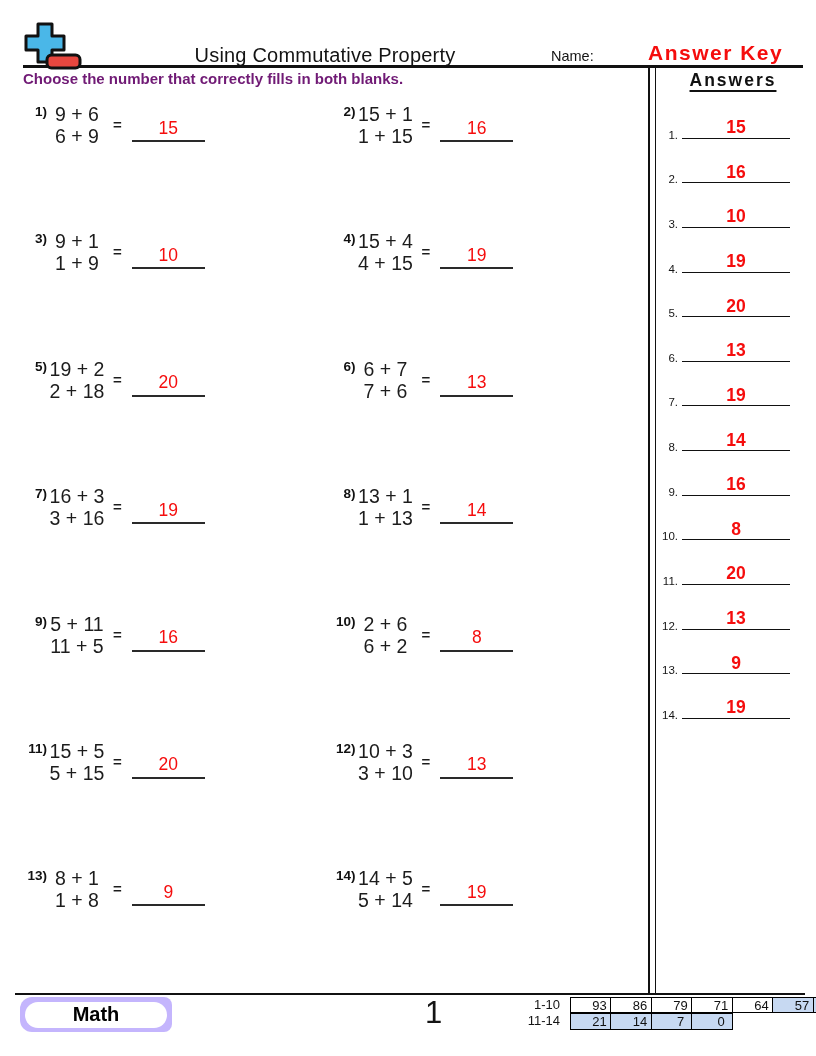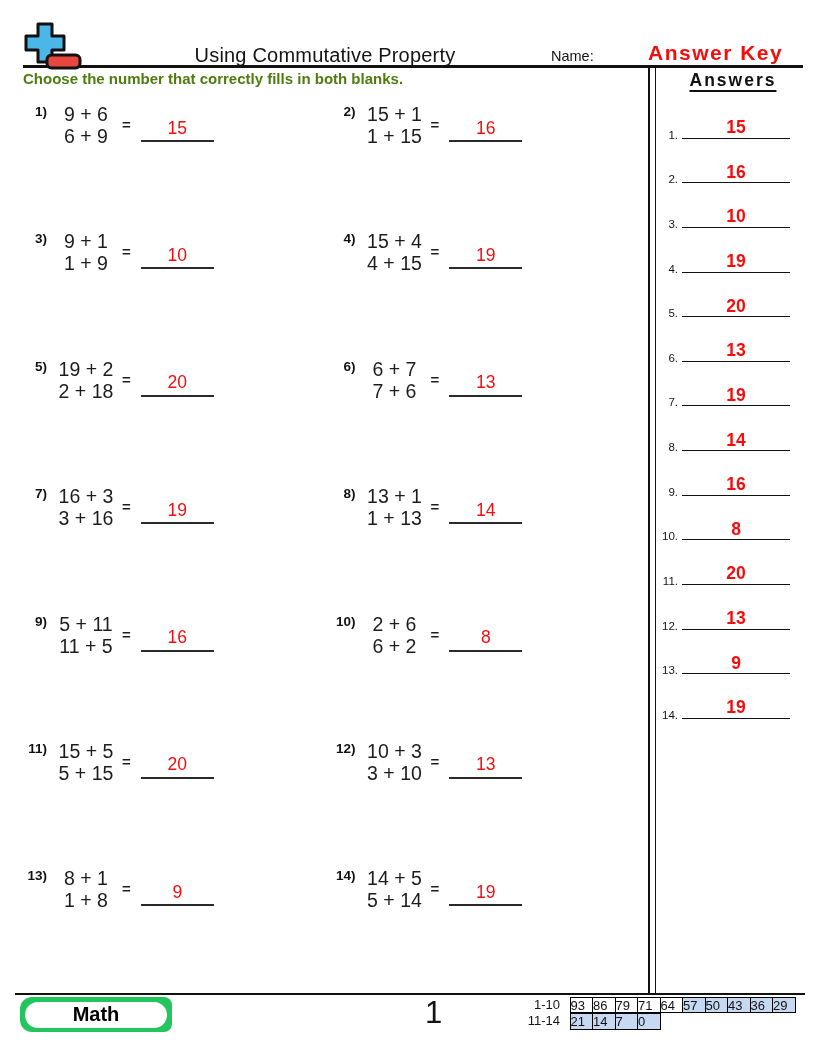--- a/index.html
+++ b/index.html
@@ -8,21 +8,21 @@
 
   
   .logo-plus{position:absolute;left:23px;top:21px;z-index:2;}
   .logo-minus{position:absolute;left:45px;top:53px;z-index:3;}
   .hdr-line{position:absolute;left:23px;top:65px;width:780px;height:2.6px;background:#111;z-index:1;}
   .title{position:absolute;left:160px;top:44px;width:330px;text-align:center;
          font-size:20px;letter-spacing:.2px;color:#141414;}
   .name-label{position:absolute;left:551px;top:48px;font-size:14.5px;color:#141414;}
   .answer-key{position:absolute;left:620px;top:41px;font-size:21px;font-weight:bold;
               letter-spacing:1.5px;color:#f50d0d;margin-left:28px;}
-  .instruction{position:absolute;left:23px;top:70px;font-size:15px;font-weight:bold;color:#4d7c0f;}
+  .instruction{position:absolute;left:23px;top:70px;font-size:15px;font-weight:bold;color:#701a75;}
 
   
   .vsep{position:absolute;left:648px;top:67px;height:926px;width:4.6px;
         border-left:2.8px solid #111;border-right:1.6px solid #111;}
 
   
   .answers-title{position:absolute;left:660px;top:70px;width:146px;text-align:center;
                  font-size:17.5px;font-weight:bold;letter-spacing:2px;
                  text-decoration:underline;text-decoration-thickness:2px;text-underline-offset:4px;}
   #answers-list{position:absolute;left:656px;top:110px;width:140px;}
@@ -30,40 +30,40 @@
   .ans-num{position:absolute;left:0;bottom:14px;width:22px;text-align:right;font-size:11.5px;color:#141414;}
   .ans-line{position:absolute;left:26px;right:6px;bottom:16px;border-bottom:1.8px solid #111;}
   .ans-val{position:absolute;left:26px;right:6px;bottom:18px;text-align:center;
            color:#f50d0d;font-weight:bold;font-size:17.5px;line-height:1;}
 
   
   #problems-grid{position:absolute;left:23px;top:96px;width:617px;
                  display:grid;grid-template-columns:308.5px 308.5px;grid-auto-rows:127.4px;}
   .prob{display:flex;align-items:flex-start;padding-top:7px;}
   .pnum{width:24px;text-align:right;font-weight:bold;font-size:13.5px;margin-top:1px;flex:none;}
-  .exprs{margin-left:9px;min-width:60px;text-align:center;font-size:19.5px;line-height:22px;color:#1c1c1c;}
+  .exprs{min-width:60px;text-align:center;font-size:19.5px;line-height:22px;color:#1c1c1c;}
   .eq{margin-left:6px;margin-top:13px;font-size:15px;font-weight:600;color:#1c1c1c;}
   .blank{margin-left:10px;width:73px;height:37px;border-bottom:2px solid #2a2a2a;
          display:flex;align-items:flex-end;justify-content:center;}
   .aval{color:#f50d0d;font-size:17.5px;line-height:1;padding-bottom:3px;}
 
   
   .ftr-line{position:absolute;left:15px;top:992.5px;width:790px;height:2.6px;background:#111;}
-  .math-badge{position:absolute;left:20px;top:997px;width:152px;height:35px;background:#22c55e;
+  .math-badge{position:absolute;left:20px;top:997px;width:152px;height:35px;background:#c4b5fd;
               border-radius:12px 8px 8px 12px;}
   .math-pill{position:absolute;left:5px;top:4.5px;right:5px;bottom:4.5px;background:#fff;
              border-radius:13px;display:flex;align-items:center;justify-content:center;
              font-size:20px;font-weight:bold;color:#000;}
   .website{position:absolute;left:178px;top:1011px;font-size:15px;color:#141414;}
   .page-num{position:absolute;left:425px;top:995px;font-size:31px;font-weight:500;color:#141414;}
   .score-table{position:absolute;left:521px;top:996.5px;}
   .score-row{display:flex;height:16.5px;line-height:16.5px;font-size:13px;gap:8px;}
   .score-label{width:39px;text-align:right;margin-right:3px;color:#141414;}
-  .score-cell{width:22px;border:1.5px solid #000;margin-left:-1.5px;
-              flex:none;background:#fff;}
+  .score-cell{width:22px;border:1.5px solid #000;margin-left:-1.5px;text-align:center;
+              flex:none;background:#fff;padding-left:18px;}
   .c-blue{background:#c7d9f2;}
 </style>
 </head>
 <body>
 
 <div id="page">
 
   <svg class="logo-plus" width="44" height="44" viewBox="0 0 44 44">
     <path d="M15 3 H29 V15 H41 V29 H29 V41 H15 V29 H3 V15 H15 Z" fill="#4ab7e8" stroke="#111" stroke-width="3" stroke-linejoin="round"></path>
   </svg>

